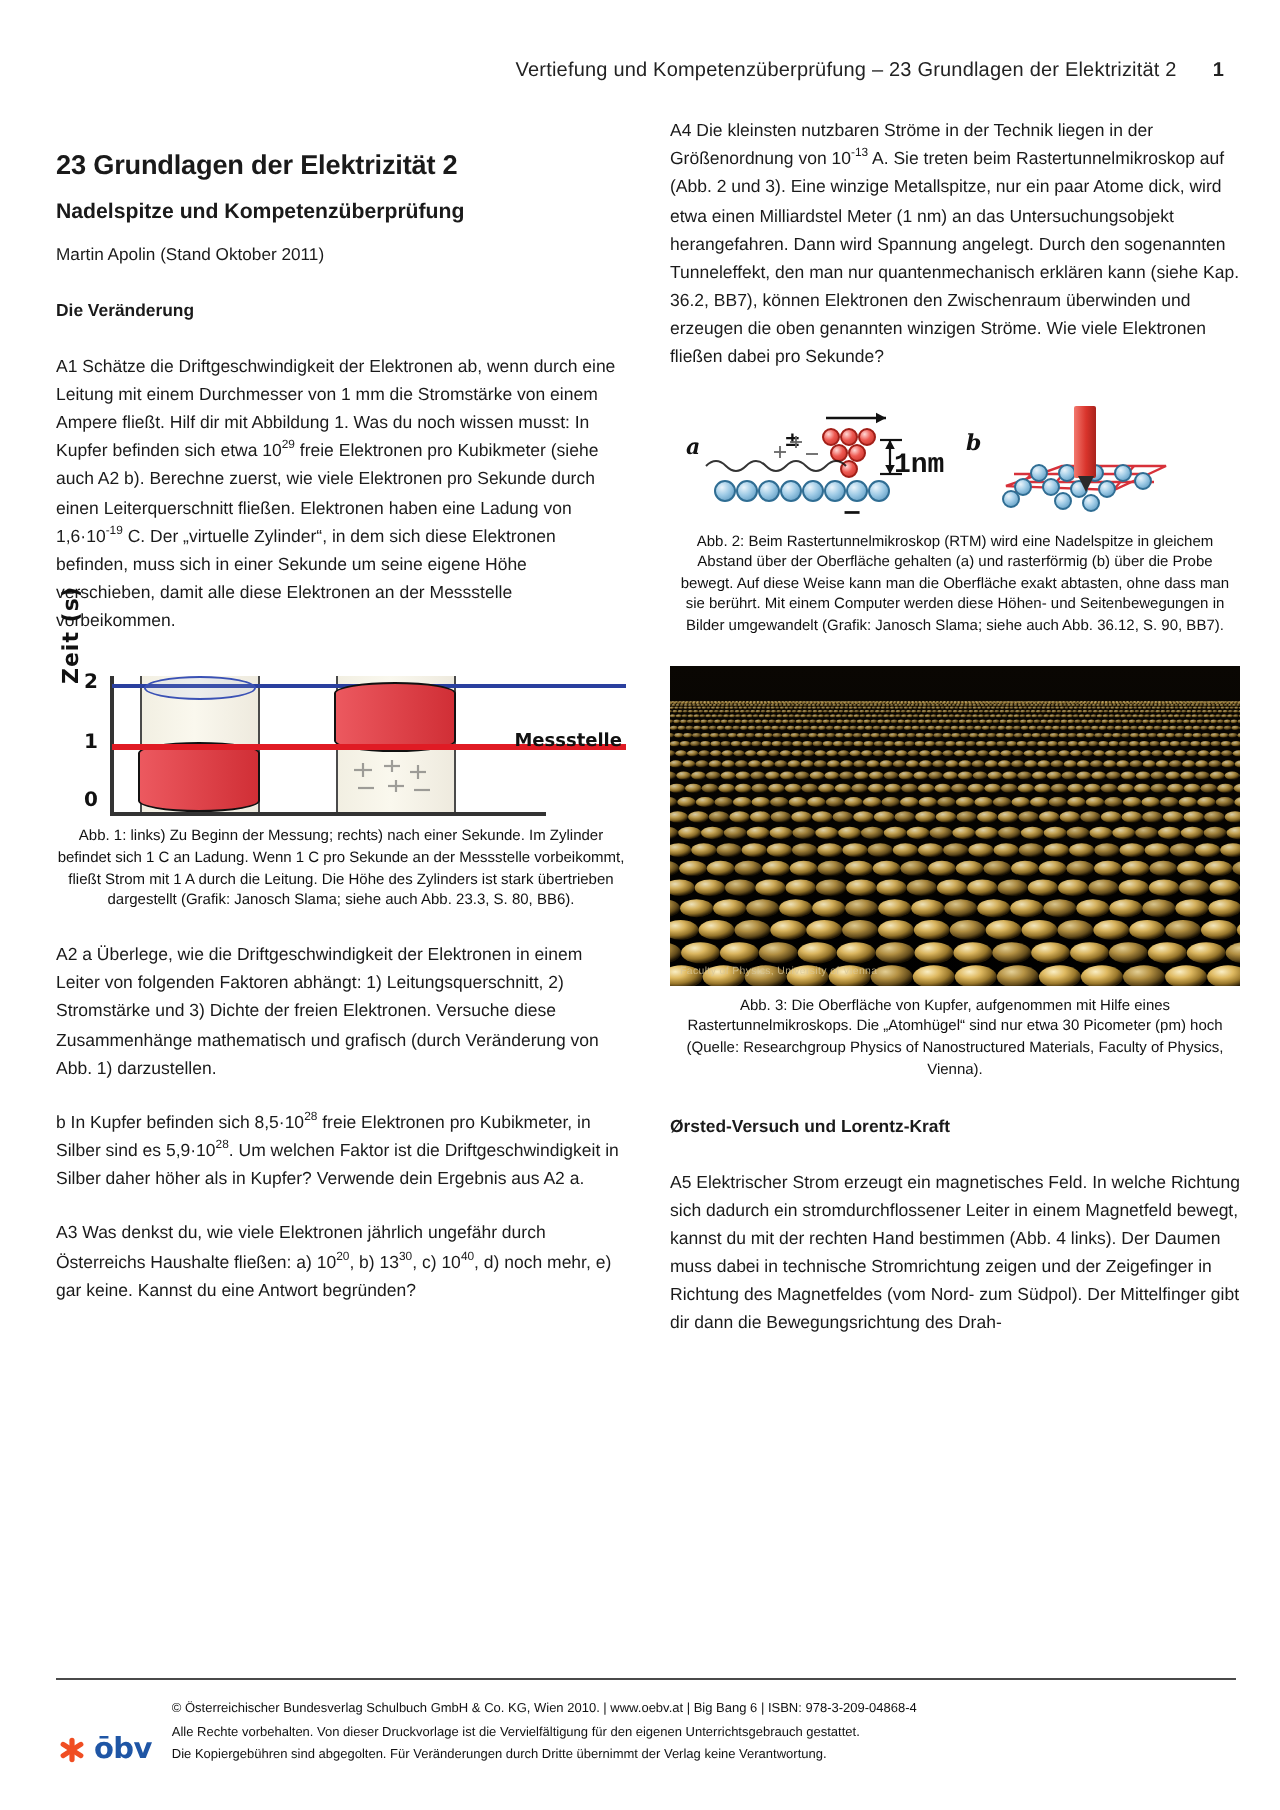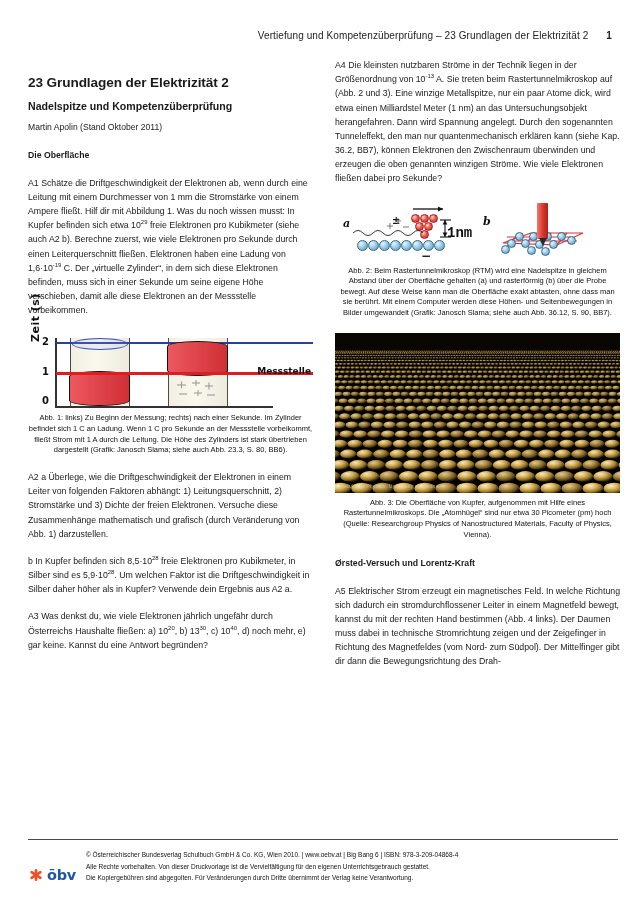--- a/index.html
+++ b/index.html
@@ -322,21 +322,21 @@
   </div>
 
   <div class="cols">
 
     <div class="col">
 
       <h1 class="doc-title">23 Grundlagen der Elektrizität 2</h1>
       <h2 class="doc-subtitle">Nadelspitze und Kompetenzüberprüfung</h2>
       <p class="byline">Martin Apolin (Stand Oktober 2011)</p>
 
-      <h3 class="section">Die Oberfläche</h3>
+      <h3 class="section">Die Veränderung</h3>
 
       <p class="para"><span class="lbl">A1</span><span> Schätze die Driftgeschwindigkeit der Elektronen ab, wenn durch eine Leitung mit einem Durchmesser von 1 mm die Stromstärke von einem Ampere fließt. Hilf dir mit Abbildung 1. Was du noch wissen musst: In Kupfer befinden sich etwa 10</span><sup>29</sup><span> freie Elektronen pro Kubikmeter (siehe auch A2 b). Berechne zuerst, wie viele Elektronen pro Sekunde durch einen Leiterquerschnitt fließen. Elektronen haben eine Ladung von 1,6·10</span><sup>-19</sup><span> C. Der „virtuelle Zylinder“, in dem sich diese Elektronen befinden, muss sich in einer Sekunde um seine eigene Höhe verschieben, damit alle diese Elektronen an der Messstelle vorbeikommen.</span></p>
 
       <div class="fig1-wrap">
         <div class="fig1">
           <div class="f1-axis-label">Zeit (s)</div>
           <div class="f1-tick f1-t2">2</div>
           <div class="f1-tick f1-t1">1</div>
           <div class="f1-tick f1-t0">0</div>
           <div class="f1-vaxis"></div>

